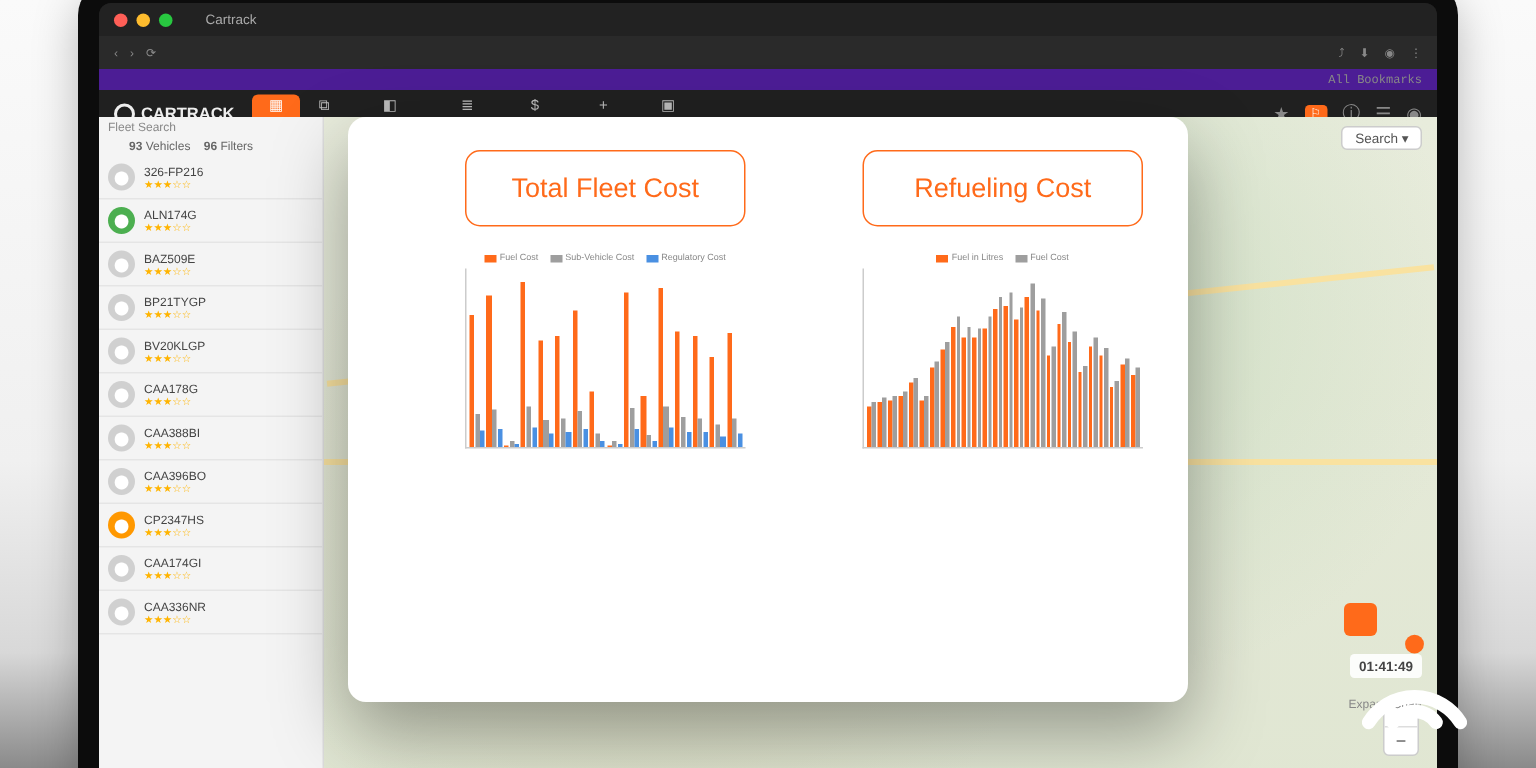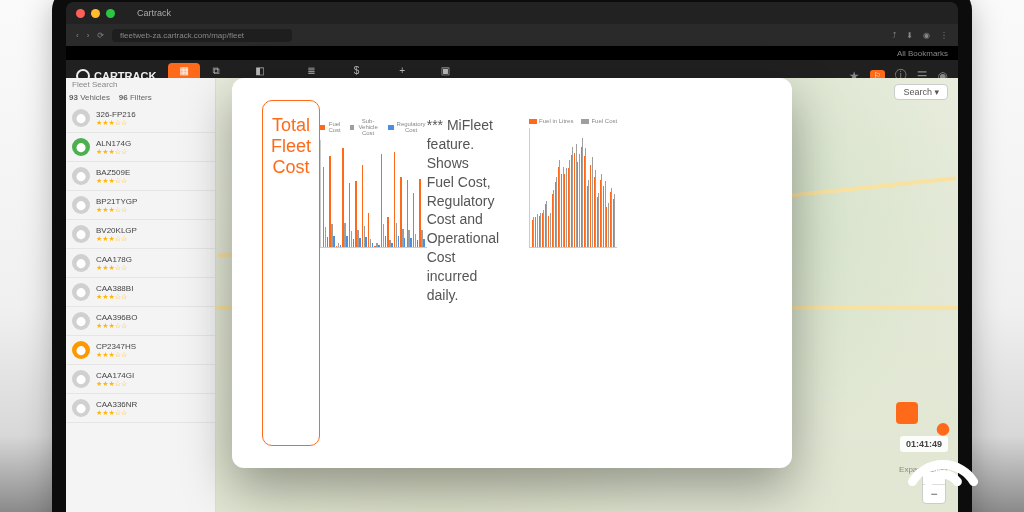--- a/index.html
+++ b/index.html
@@ -53,21 +53,21 @@
   .app-body {
     position: absolute; top: 76px; left: 0; right: 0; bottom: 0;
     display: flex; background: #eaeaea;
   }
   .sidebar {
     width: 150px; background: #f4f4f4; border-right: 1px solid #ddd;
     display: flex; flex-direction: column;
   }
   .fleet-btn { background:#ff6a1a; color:#fff; font-size:9px; padding:3px 10px; margin:4px; border-radius:3px; display:inline-block; width:40px; text-align:center;}
   .search-row { display:flex; font-size:8px; color:#888; padding:2px 6px; }
-  .counts { padding:2px 3px; font-size:8px; color:#666; }
+  .counts { padding:2px 20px; font-size:8px; color:#666; }
   .vlist { flex:1; overflow:hidden; }
   .vrow {
     display:flex; align-items:center; gap:6px;
     padding: 5px 6px; border-bottom:1px solid #e5e5e5; font-size:8px; color:#555;
   }
   .vcircle { width:18px; height:18px; border-radius:50%; background:#d0d0d0; flex-shrink:0; display:flex; align-items:center; justify-content:center; color:#fff; font-size:9px;}
   .vc-green { background:#4caf50; } .vc-amber { background:#ff9800; }
   .vlabel { font-weight:400; color:#444; }
   .stars { color:#ffb400; font-size:7px; }
   .maparea {
@@ -96,21 +96,21 @@
   .map-time { position:absolute; right:10px; bottom:82px; background:rgba(255,255,255,.9); padding:3px 6px; border-radius:3px; font-size:9px; color:#444; font-weight:600;}
   .exp-chart { position:absolute; right:10px; bottom:60px; font-size:8px; color:#888; }
   
   .modal-card {
     position: absolute; top: 78px; left: 50%; transform: translateX(-50%);
     width: 560px; height: 390px;
     background: #fff; border-radius: 12px;
     box-shadow: 0 20px 50px rgba(0,0,0,.35);
     padding: 22px 30px; display:flex; gap:30px; z-index:10;
   }
-  .col { flex:1; display:flex; flex-direction:row; }
+  .col { flex:1; display:flex; flex-direction:column;margin-left:48px; }
   .pill {
     border: 1.5px solid #ff6a1a; color:#ff6a1a; font-size:18px;
     text-align:center; padding:14px 8px; border-radius:10px; font-weight:400;
   }
   .chart {
     margin-top:18px; height:130px; position:relative;
     display:flex; flex-direction:column;
   }
   .legend { font-size:6px; color:#888; text-align:center; margin-bottom:4px; display:flex; justify-content:center; gap:8px;}
   .lg-item{display:flex;align-items:center;gap:2px;}
@@ -143,29 +143,28 @@
       <div class="dot d1"></div>
       <div class="dot d2"></div>
       <div class="dot d3"></div>
       <span class="tab-title">Cartrack</span>
     </div>
 
     <div class="url-bar">
       <span>‹</span>
       <span>›</span>
       <span>⟳</span>
-      <div class="url-box">fleetweb-za.cartrack.com/map/fleet</div>
       <div class="url-right">
         <span>⤴</span>
         <span>⬇</span>
         <span>◉</span>
         <span>⋮</span>
       </div>
     </div>
-    <div style="height:14px;background:#000000;display:flex;align-items:center;justify-content:flex-end;padding:0 10px;">
+    <div style="height:14px;background:#4c1d95;display:flex;align-items:center;justify-content:flex-end;padding:0 10px;font-family:Liberation Mono, monospace;">
       <span class="bm">All Bookmarks</span>
     </div>
 
     <div class="app-header">
       <div class="brand">
         <span class="brand-logo"></span>
         <span>CARTRACK</span>
       </div>
       <div id="nav-mount" style="display:flex;gap:2px;margin-left:8px;">
           <div class="nav-item active">
@@ -413,23 +412,23 @@
             <div class="b b-gray" style="height: 12.5%;"></div>
             <div class="b b-blue" style="height: 6.25%;"></div>
           </div>
           <div class="bgroup">
             <div class="b b-orange" style="height: 63.75%;"></div>
             <div class="b b-gray" style="height: 16.25%;"></div>
             <div class="b b-blue" style="height: 7.75%;"></div>
           </div>
         </div>
     </div>
-    <div class="desc">*** MiFleet feature. Shows Fuel Cost, Regulatory Cost and Operational Cost incurred daily.</div>
   </div>
   <div class="col">
+    <div class="pill">Refueling Cost</div>
     <div class="chart">
       <div class="legend">
         <span class="lg-item">
             <span class="lg-sw" style="background:#ff6a1a"></span>
             <span>Fuel in Litres</span>
           </span>
         <span class="lg-item">
             <span class="lg-sw" style="background:#9e9e9e"></span>
             <span>Fuel Cost</span>
           </span>

